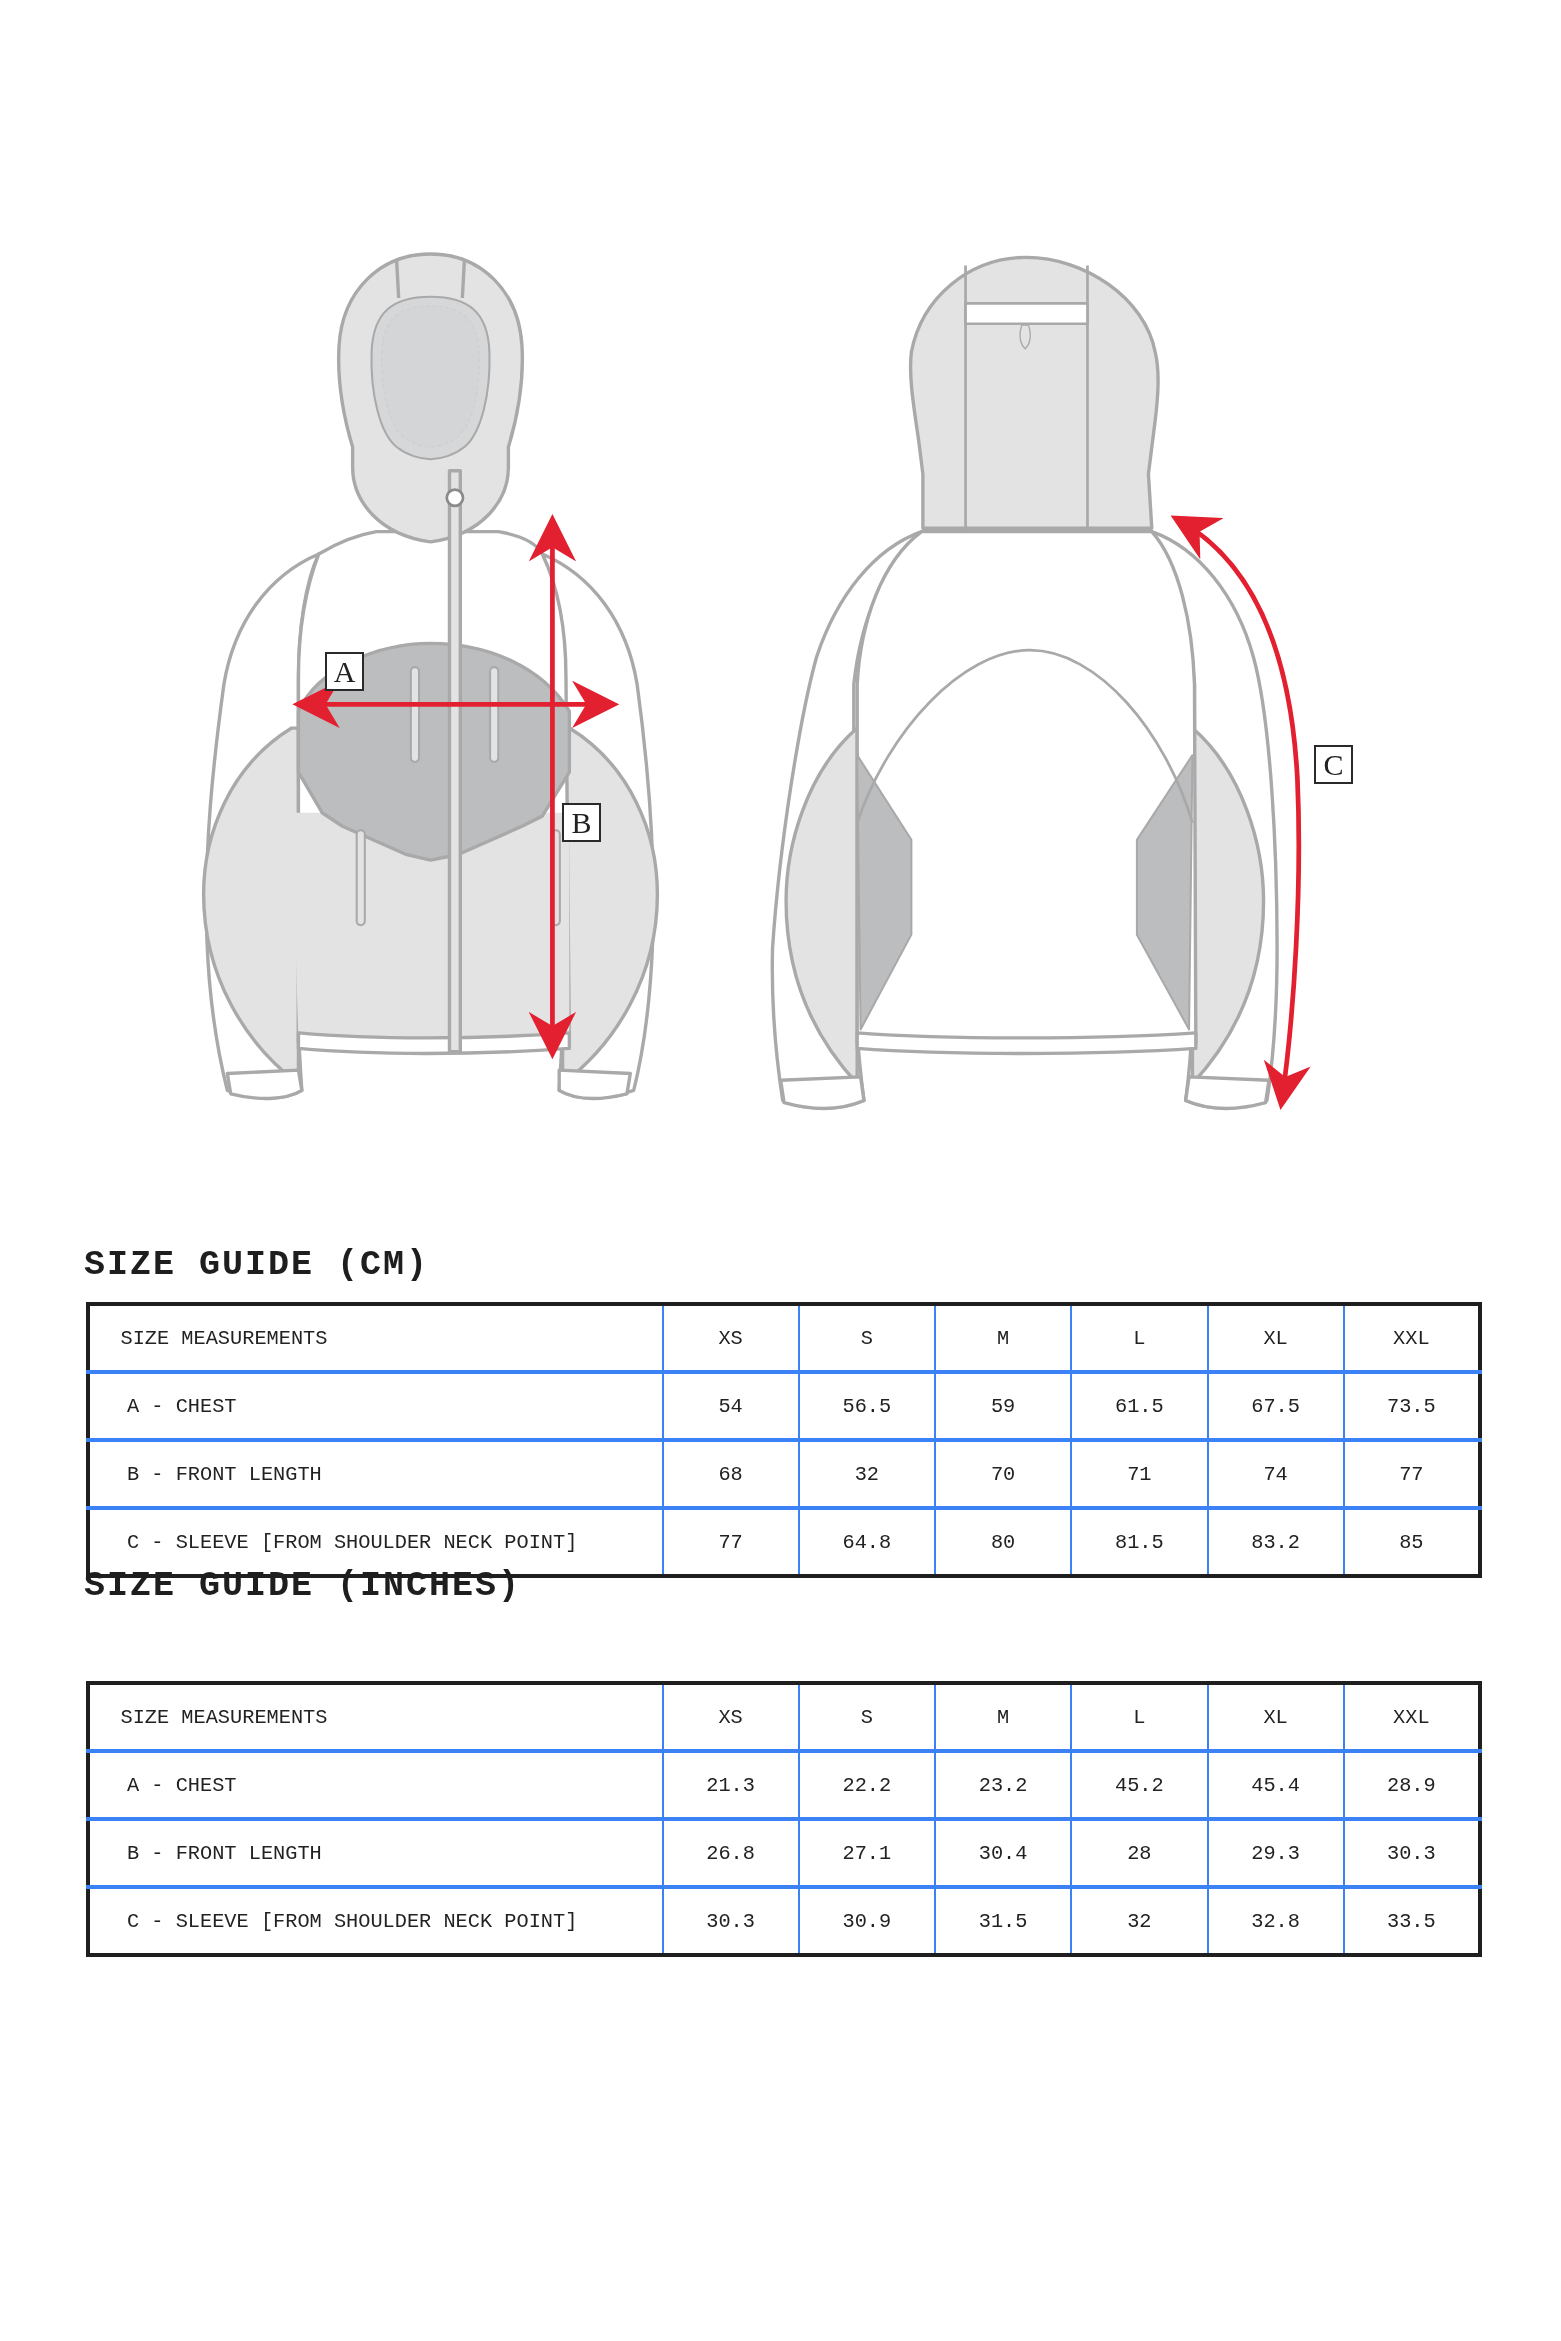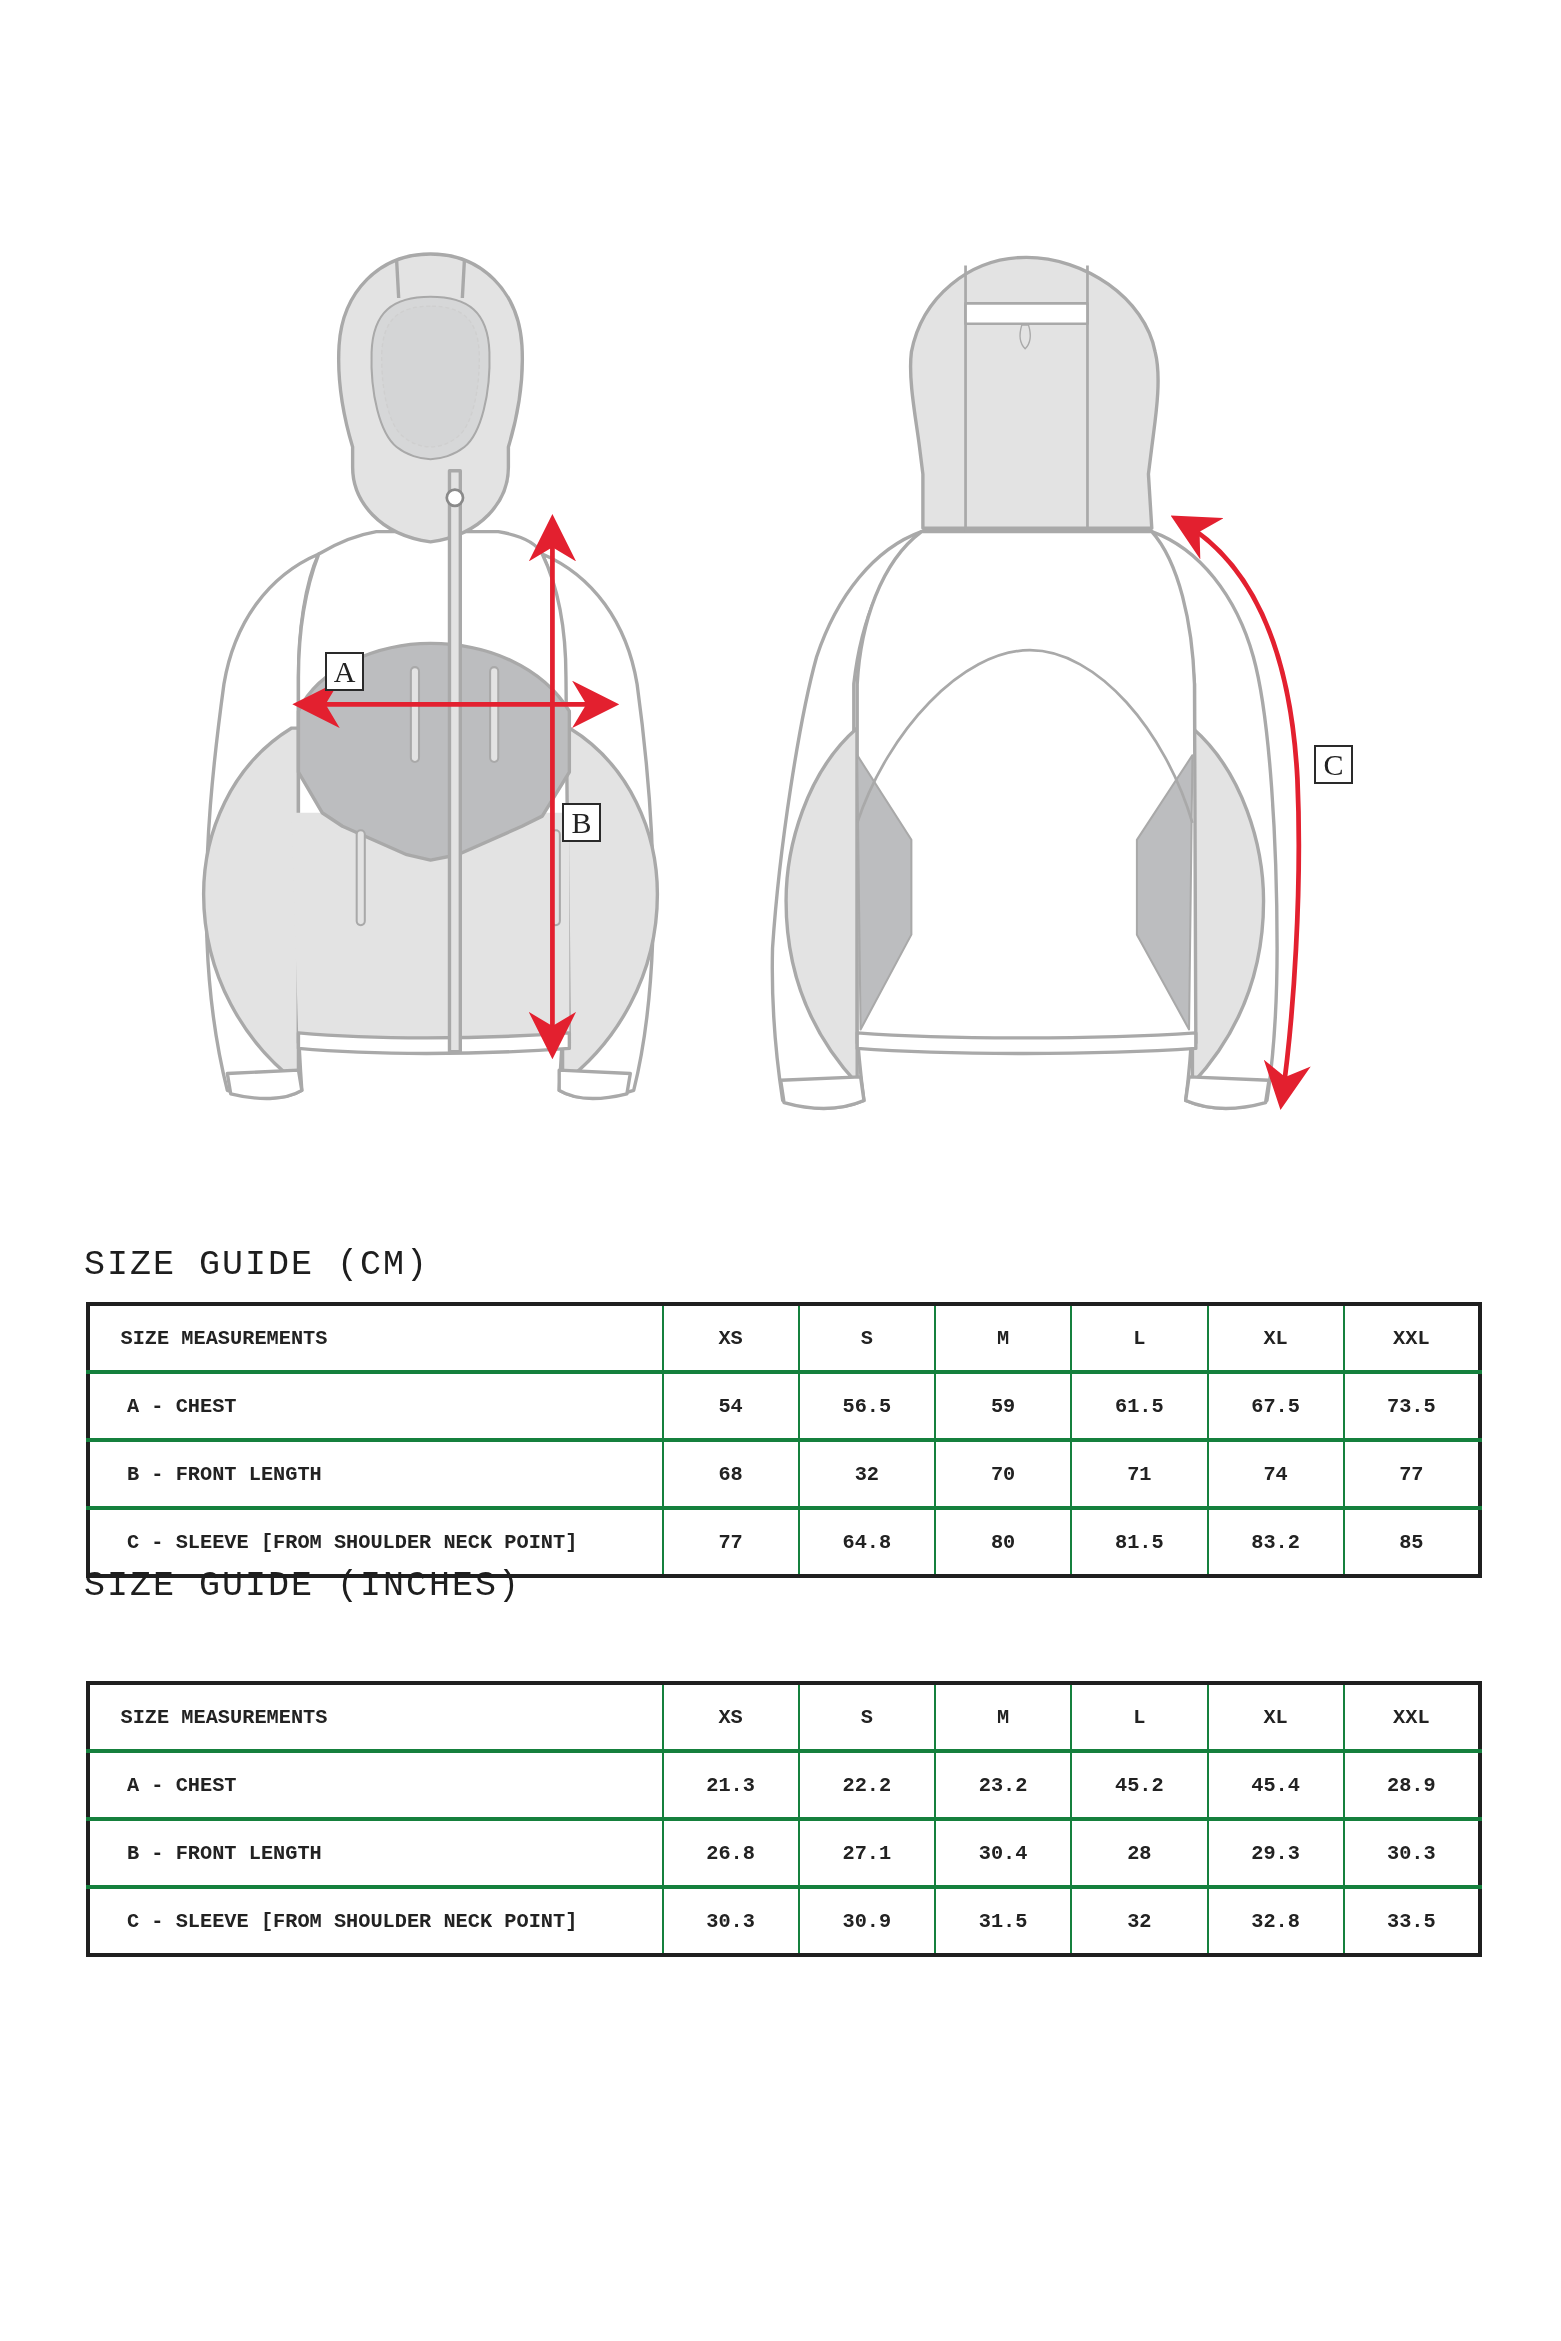--- a/index.html
+++ b/index.html
@@ -2,25 +2,25 @@
 <html style="font-size:11px"><head>
 <meta charset="utf-8">
 <style>
   html, body { margin:0; padding:0; background:#ffffff; }
   body { width:1562px; height:2342px; position:relative; overflow:hidden;
          font-family:"Liberation Mono", "DejaVu Sans Mono", monospace; color:#222; }
   .illustration { position:absolute; left:0; top:0; width:1562px; height:1192px; }
   .label-box { position:absolute; width:39px; height:39px; border:2.7px solid #2a2a2a; background:#fff;
                box-sizing:border-box; display:flex; align-items:center; justify-content:center;
                font-family:"Liberation Serif", "DejaVu Serif", serif; font-size:30px; color:#222; }
-  .heading { position:absolute; left:84px; font-size:35px; letter-spacing:2px; color:#1e1e1e; white-space:nowrap; }
+  .heading { position:absolute; left:84px; font-size:35px; letter-spacing:2px; color:#1e1e1e; white-space:nowrap;font-weight:bold; }
   table.size-table { position:absolute; left:86px; width:1396px; border-collapse:collapse;
                      border:4.7px solid #1f1f1f; table-layout:fixed; }
-  table.size-table td, table.size-table th { border:2px solid #15803d; height:64px; padding:0;
-                     font-weight:bold; font-size:20.3px; color:#222; text-align:center; }
+  table.size-table td, table.size-table th { border:2px solid #3b82f6; height:64px; padding:0;
+                     font-weight:normal; font-size:20.3px; color:#222; text-align:center; }
   table.size-table .first-col { text-align:left; padding-left:30.5px; }
   table.size-table tr.row-header td, table.size-table tr.row-header th { border-bottom-width:4.7px; }
   table.size-table tr.data-row td { border-bottom-width:4.1px; }
   .col-label { width:541px; }
 </style>
 </head>
 <body>
 
 <div class="illustration">
 <svg width="1562" height="1192" viewBox="0 0 2305 1760">

